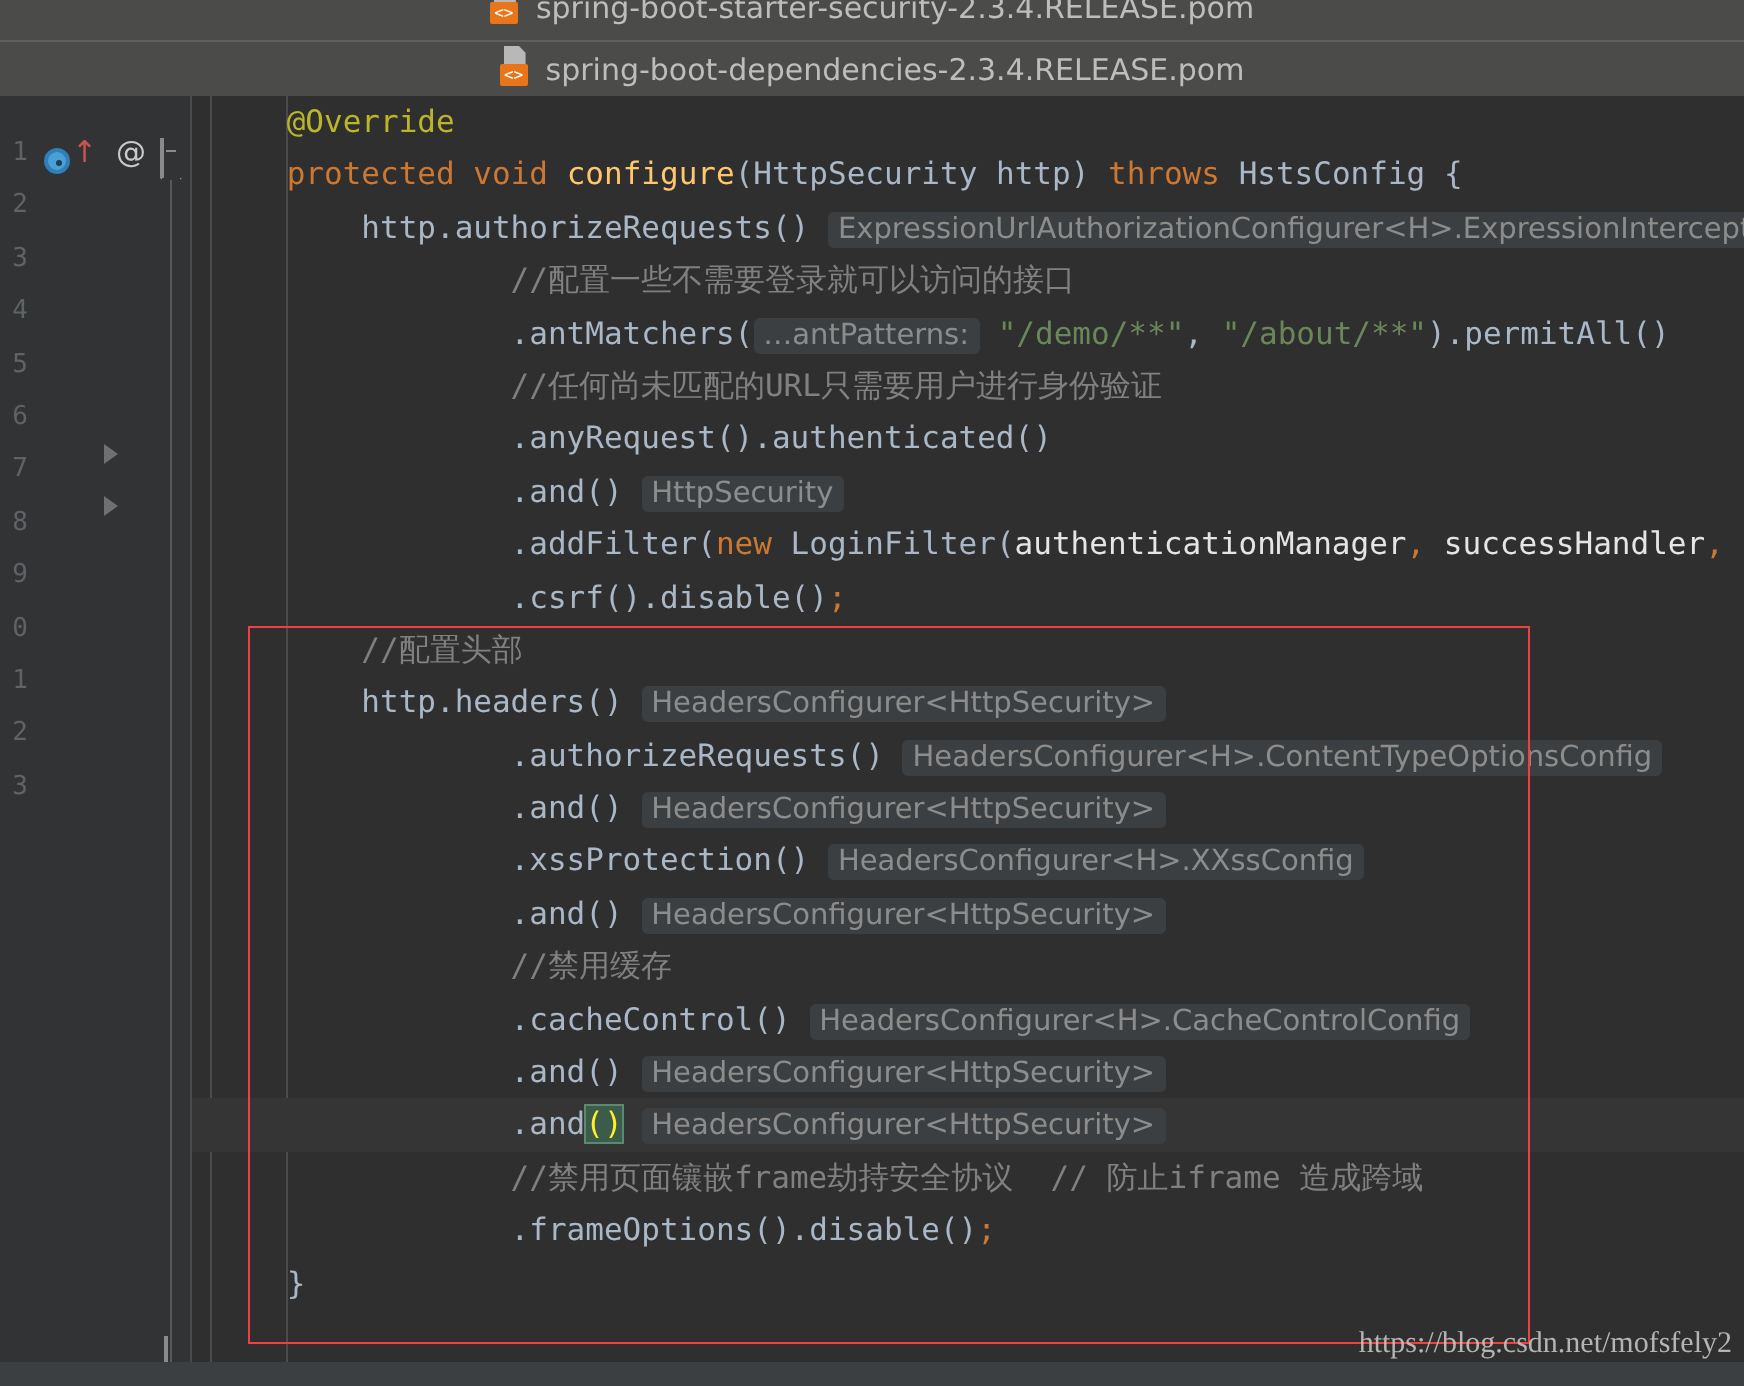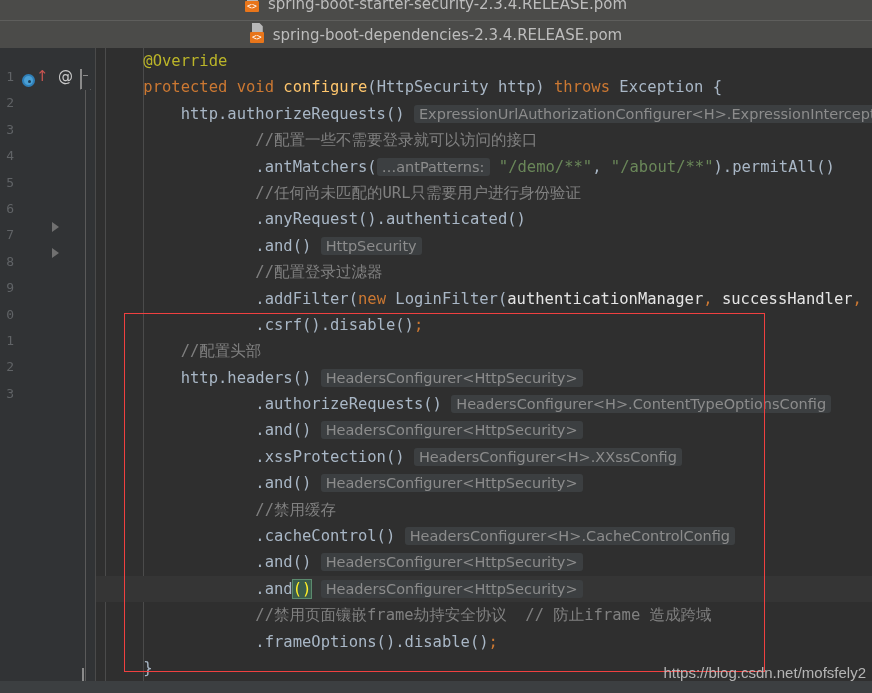--- a/index.html
+++ b/index.html
@@ -247,21 +247,21 @@
     box-sizing: border-box;
     pointer-events: none;
   }
 
   
   .watermark {
     position: absolute;
     right: 6px; bottom: 12px;
     color: #c3c3c3;
     font-size: 15px;
-    font-family: Liberation Sans, sans-serif;
+    font-family: Liberation Serif, serif;
     opacity: 0.9;
   }
 
   
   .bottom-bar {
     position: absolute;
     left: 0; bottom: 0;
     width: 872px; height: 12px;
     background: #3c3f41;
   }
@@ -322,28 +322,27 @@
     <span class="g-icon fold-bottom" style="left:80px; top:620px;"><span class="bar"></span></span>
 
     <span class="g-icon collapse-arrow" style="left:52px; top:174px;"></span>
     <span class="g-icon collapse-arrow" style="left:52px; top:200px;"></span>
   </div>
 
   <div class="code">
     <div class="vline" style="left:9px;"></div>
     <div class="vline" style="left:47px;"></div>
   <div class="line"><span class="ann">    @Override</span></div>
-      <div class="line"><span class="kw">    protected </span><span class="kw">void </span><span class="mth">configure</span><span class="pun">(</span><span class="typ">HttpSecurity http</span><span class="pun">) </span><span class="kw">throws </span><span class="typ">Exception </span><span class="pun">{</span></div>
+      <div class="line"><span class="kw">    protected </span><span class="kw">void </span><span class="mth">configure</span><span class="pun">(</span><span class="typ">HttpSecurity http</span><span class="pun">) </span><span class="kw">throws </span><span class="typ">HstsConfig </span><span class="pun">{</span></div>
       <div class="line"><span class="pun">        http.authorizeRequests() </span><span class="hint">ExpressionUrlAuthorizationConfigurer&lt;H&gt;.ExpressionInterceptUrlR</span></div>
       <div class="line"><span class="cmt">                //配置一些不需要登录就可以访问的接口</span></div>
       <div class="line"><span class="pun">                .antMatchers(</span><span class="hint">…antPatterns:</span><span class="str"> "/demo/**"</span><span class="pun">, </span><span class="str">"/about/**"</span><span class="pun">).permitAll()</span></div>
       <div class="line"><span class="cmt">                //任何尚未匹配的URL只需要用户进行身份验证</span></div>
       <div class="line"><span class="pun">                .anyRequest().authenticated()</span></div>
       <div class="line"><span class="pun">                .and() </span><span class="hint">HttpSecurity</span></div>
-      <div class="line"><span class="cmt">                //配置登录过滤器</span></div>
       <div class="line"><span class="pun">                .addFilter(</span><span class="kw">new </span><span class="typ">LoginFilter(</span><span class="fld">authenticationManager</span><span class="semi">, </span><span class="fld">successHandler</span><span class="semi">, </span><span class="fld">failure</span></div>
       <div class="line"><span class="pun">                .csrf().disable()</span><span class="semi">;</span></div>
       <div class="line"><span class="cmt">        //配置头部</span></div>
       <div class="line"><span class="pun">        http.headers() </span><span class="hint">HeadersConfigurer&lt;HttpSecurity&gt;</span></div>
       <div class="line"><span class="pun">                .authorizeRequests() </span><span class="hint">HeadersConfigurer&lt;H&gt;.ContentTypeOptionsConfig</span></div>
       <div class="line"><span class="pun">                .and() </span><span class="hint">HeadersConfigurer&lt;HttpSecurity&gt;</span></div>
       <div class="line"><span class="pun">                .xssProtection() </span><span class="hint">HeadersConfigurer&lt;H&gt;.XXssConfig</span></div>
       <div class="line"><span class="pun">                .and() </span><span class="hint">HeadersConfigurer&lt;HttpSecurity&gt;</span></div>
       <div class="line"><span class="cmt">                //禁用缓存</span></div>
       <div class="line"><span class="pun">                .cacheControl() </span><span class="hint">HeadersConfigurer&lt;H&gt;.CacheControlConfig</span></div>

